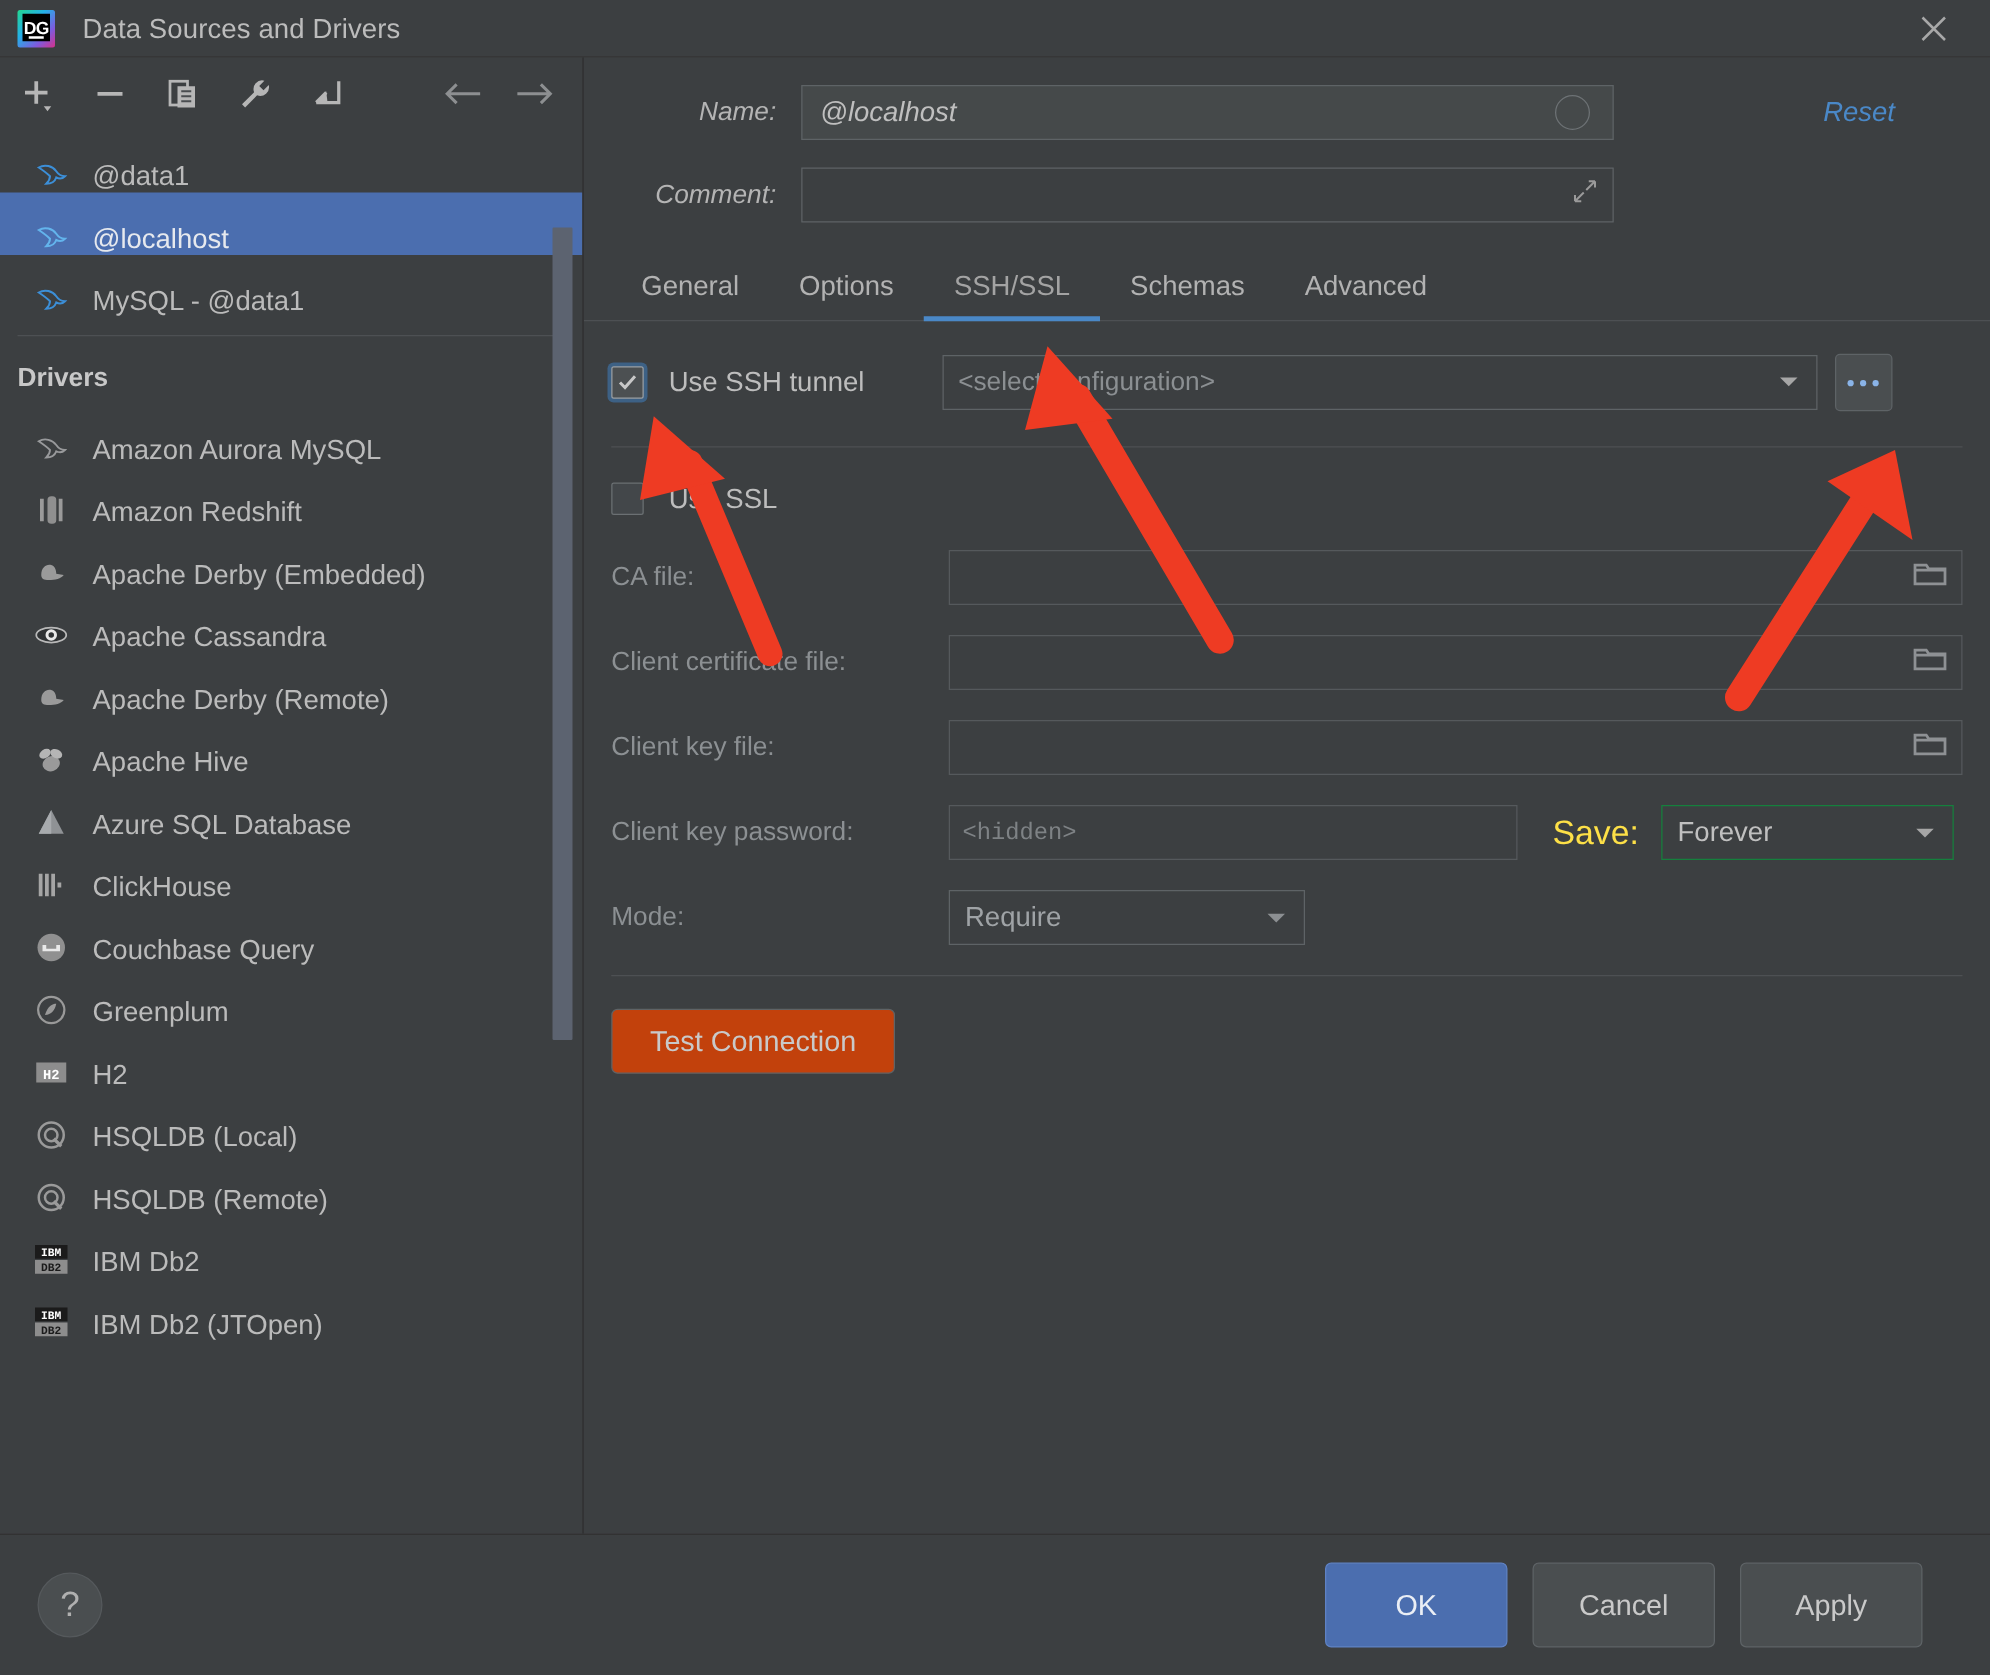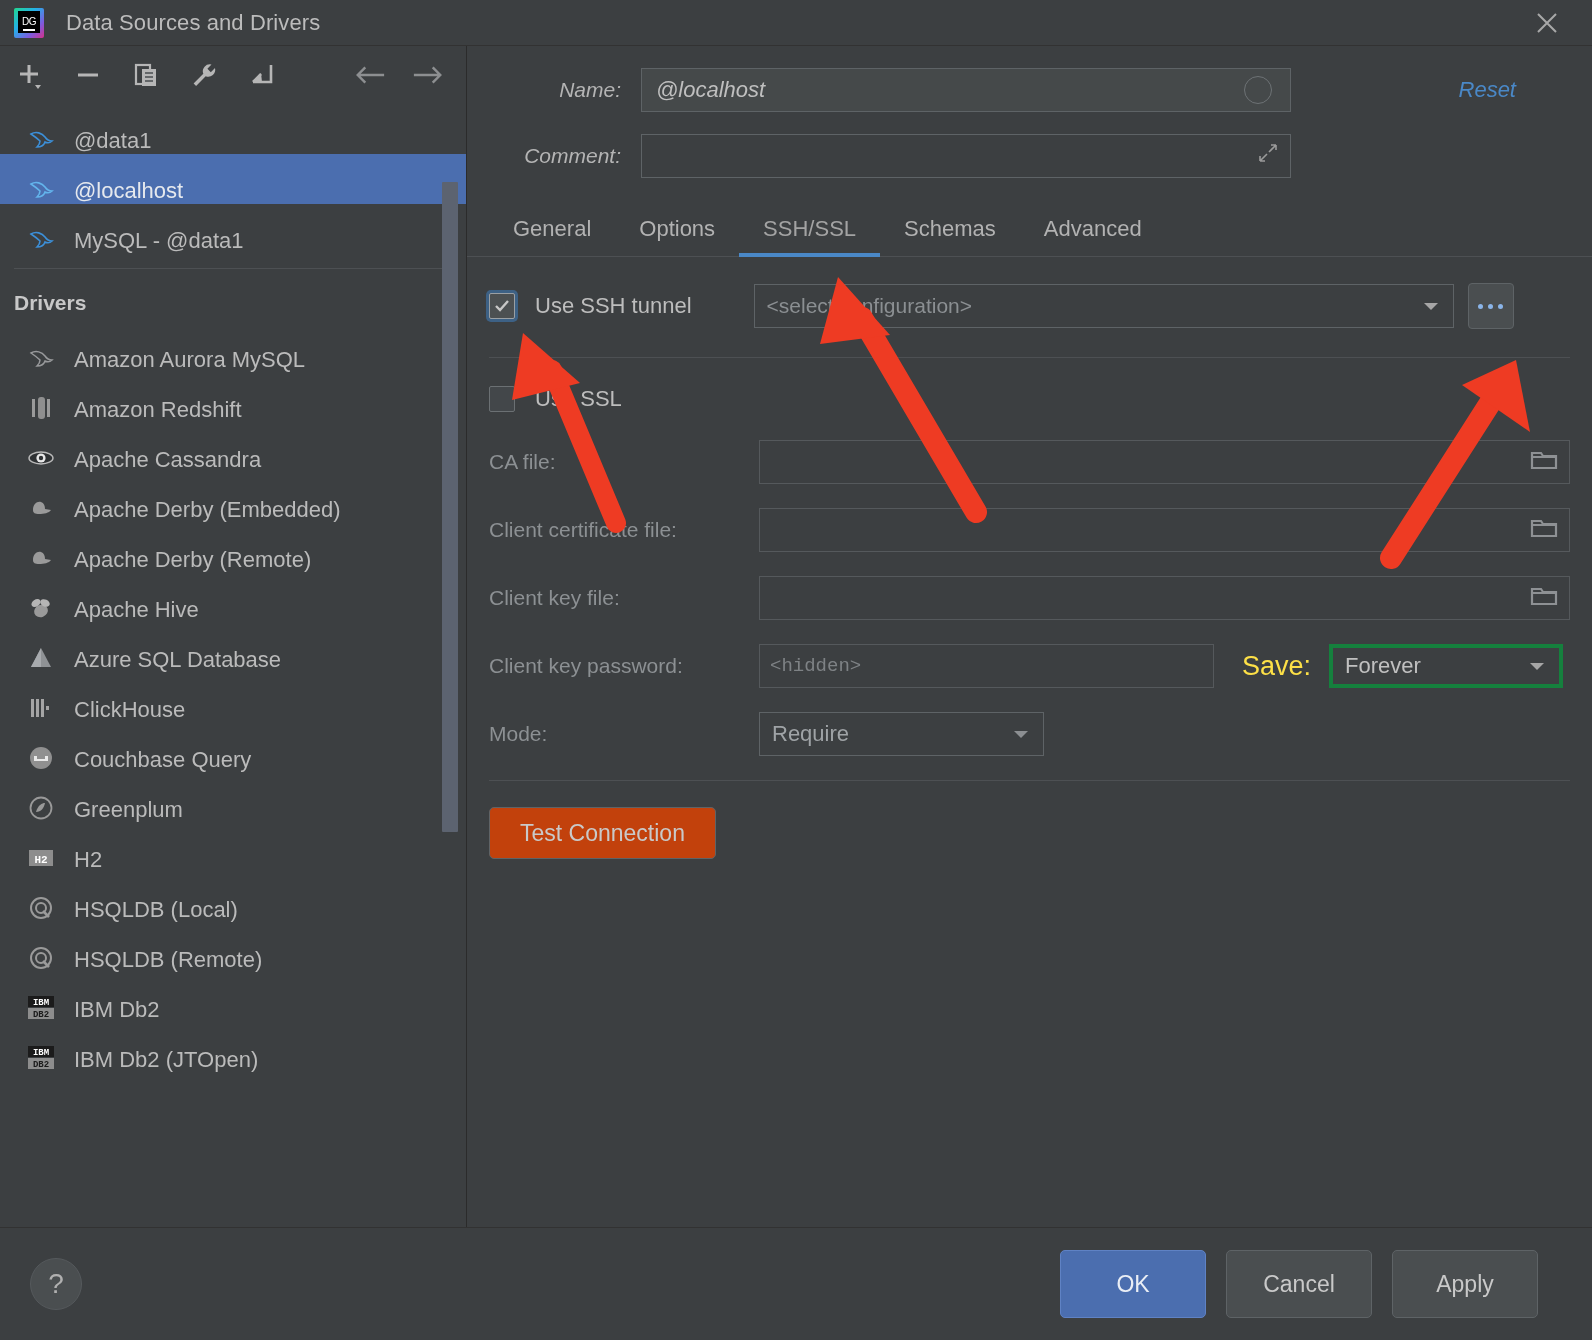--- a/index.html
+++ b/index.html
@@ -40,22 +40,22 @@
     border-radius: 2px;
     overflow: hidden;
     background: linear-gradient(135deg, #22d88f 0%, #24b0e8 38%, #7d5bde 72%, #d6318a 100%);
   }
   .dg-logo .chip {
     position: absolute;
     left: 4px; top: 3px;
     width: 22px; height: 22px;
     background: #000;
     color: #fff;
-    font-size: 10px;
-    font-weight: normal;
+    font-size: 14px;
+    font-weight: bold;
     font-family: "Liberation Sans", sans-serif;
     display: flex;
     align-items: center;
     justify-content: center;
     letter-spacing: -0.5px;
   }
   .dg-logo .underline {
     position: absolute;
     left: 9px; top: 21px;
     width: 12px; height: 2px;
@@ -365,21 +365,21 @@
     font-size: 19px;
     color: #7e8285;
   }
   .save-label {
     font-size: 27px;
     color: #fde047;
     margin-left: 28px;
     margin-right: 18px;
   }
   .save-combo {
-    border: 4px solid #15803d;
+    border: 1px solid #15803d;
     height: 44px;
     flex: 0 0 234px;
     display: flex;
     align-items: center;
     padding: 0 12px;
     font-size: 22px;
     color: #c0c0c0;
     box-sizing: border-box;
     cursor: pointer;
   }
@@ -592,35 +592,35 @@
               <rect x="10" y="1" width="7" height="22" rx="3" fill="#8f8f8f"></rect>
               <rect x="19" y="3" width="3" height="18" fill="#9a9a9a"></rect>
             </svg>
           </span>
           <span class="label">Amazon Redshift</span>
         </div>
 
         <div class="ds-item">
           <span class="icon-slot">
             <svg width="28" height="20" viewBox="0 0 28 20">
+              <path d="M6 12 c0 -6 4 -9 8 -8 c3 1 4 4 4 7 l6 1 c-2 3 -7 4 -12 4 c-4 0 -6 -1 -6 -4 z" fill="#9a9a9a"></path>
+            </svg>
+          </span>
+          <span class="label">Apache Derby (Embedded)</span>
+        </div>
+
+        <div class="ds-item">
+          <span class="icon-slot">
+            <svg width="28" height="20" viewBox="0 0 28 20">
               <ellipse cx="14" cy="10" rx="12" ry="6" fill="#2f3234" stroke="#b9b9b9" stroke-width="1.4"></ellipse>
               <circle cx="14" cy="10" r="4.6" fill="#e8e8e8"></circle>
               <circle cx="14" cy="10" r="2.2" fill="#2f3234"></circle>
             </svg>
           </span>
           <span class="label">Apache Cassandra</span>
-        </div>
-
-        <div class="ds-item">
-          <span class="icon-slot">
-            <svg width="28" height="20" viewBox="0 0 28 20">
-              <path d="M6 12 c0 -6 4 -9 8 -8 c3 1 4 4 4 7 l6 1 c-2 3 -7 4 -12 4 c-4 0 -6 -1 -6 -4 z" fill="#9a9a9a"></path>
-            </svg>
-          </span>
-          <span class="label">Apache Derby (Embedded)</span>
         </div>
 
         <div class="ds-item">
           <span class="icon-slot">
             <svg width="28" height="20" viewBox="0 0 28 20">
               <path d="M6 12 c0 -6 4 -9 8 -8 c3 1 4 4 4 7 l6 1 c-2 3 -7 4 -12 4 c-4 0 -6 -1 -6 -4 z" fill="#9a9a9a"></path>
             </svg>
           </span>
           <span class="label">Apache Derby (Remote)</span>
         </div>

